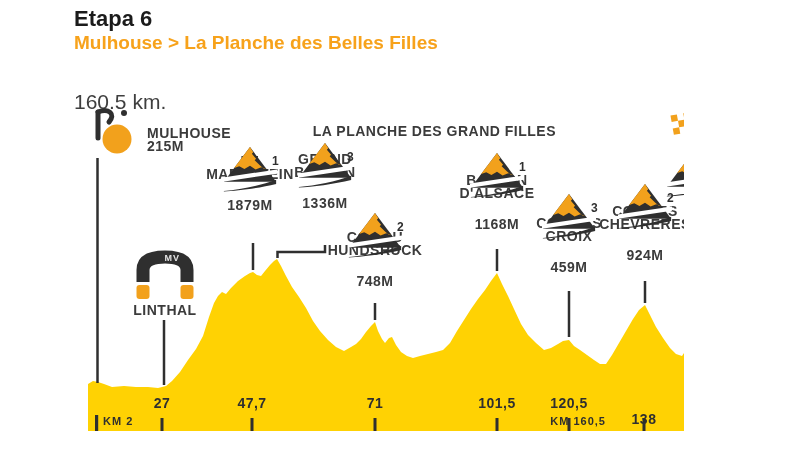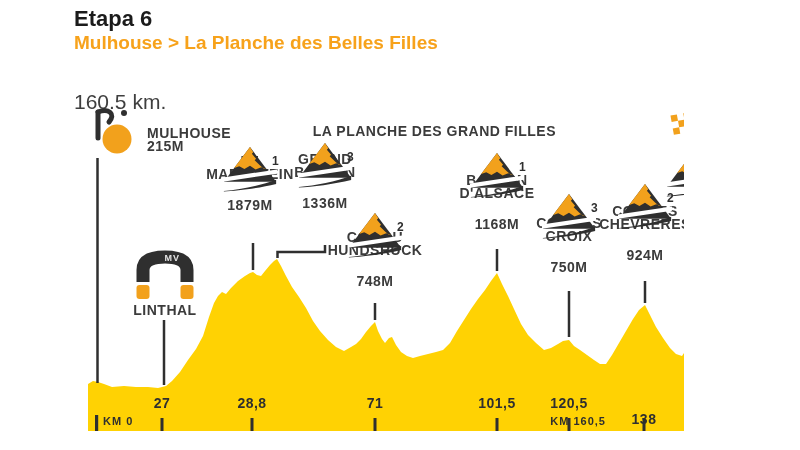--- a/index.html
+++ b/index.html
@@ -158,21 +158,21 @@
   </div>
 
   <div class="climb" style="left:514px;top:192px;--gap:7px;">
     <svg class="mtn" width="56" height="49" viewBox="0 0 60 52">
         <use href="#mtn"></use>
       </svg>
     <span class="cat">3</span>
     <div class="climb-label">
       <div class="lbl">COL DES
 CROIX</div>
-      <div class="lbl">750M</div>
+      <div class="lbl">459M</div>
     </div>
   </div>
 
   <div class="climb" style="left:590px;top:182px;--gap:5px;">
     <svg class="mtn" width="56" height="49" viewBox="0 0 60 52">
         <use href="#mtn"></use>
       </svg>
     <span class="cat">2</span>
     <div class="climb-label">
       <div class="lbl">COL DES
@@ -196,22 +196,22 @@
       <rect x="14.5" y="13.5" width="6.5" height="6.5"></rect>
         <rect x="27.5" y="13.5" width="6.5" height="6.5"></rect>
       <rect x="8" y="20" width="6.5" height="6.5"></rect>
         <rect x="21" y="20" width="6.5" height="6.5"></rect>
     </g>
   </svg>
   <div id="finish-label">
     <div class="lbl">LA PLANCHE DES GRAND FILLES</div>
   </div>
 
-  <span id="km-start">KM 0</span>
+  <span id="km-start">KM 2</span>
   <span class="tick-label" style="left:162px;">27</span>
-  <span class="tick-label" style="left:252px;">28,8</span>
+  <span class="tick-label" style="left:252px;">47,7</span>
   <span class="tick-label" style="left:375px;">71</span>
   <span class="tick-label" style="left:497px;">101,5</span>
   <span class="tick-label" style="left:569px;">120,5</span>
   <span class="tick-label" style="left:644px;margin-top:16px;">138</span>
   <span id="km-end">KM 160,5</span>
 
 </div>
 
 </body></html>

